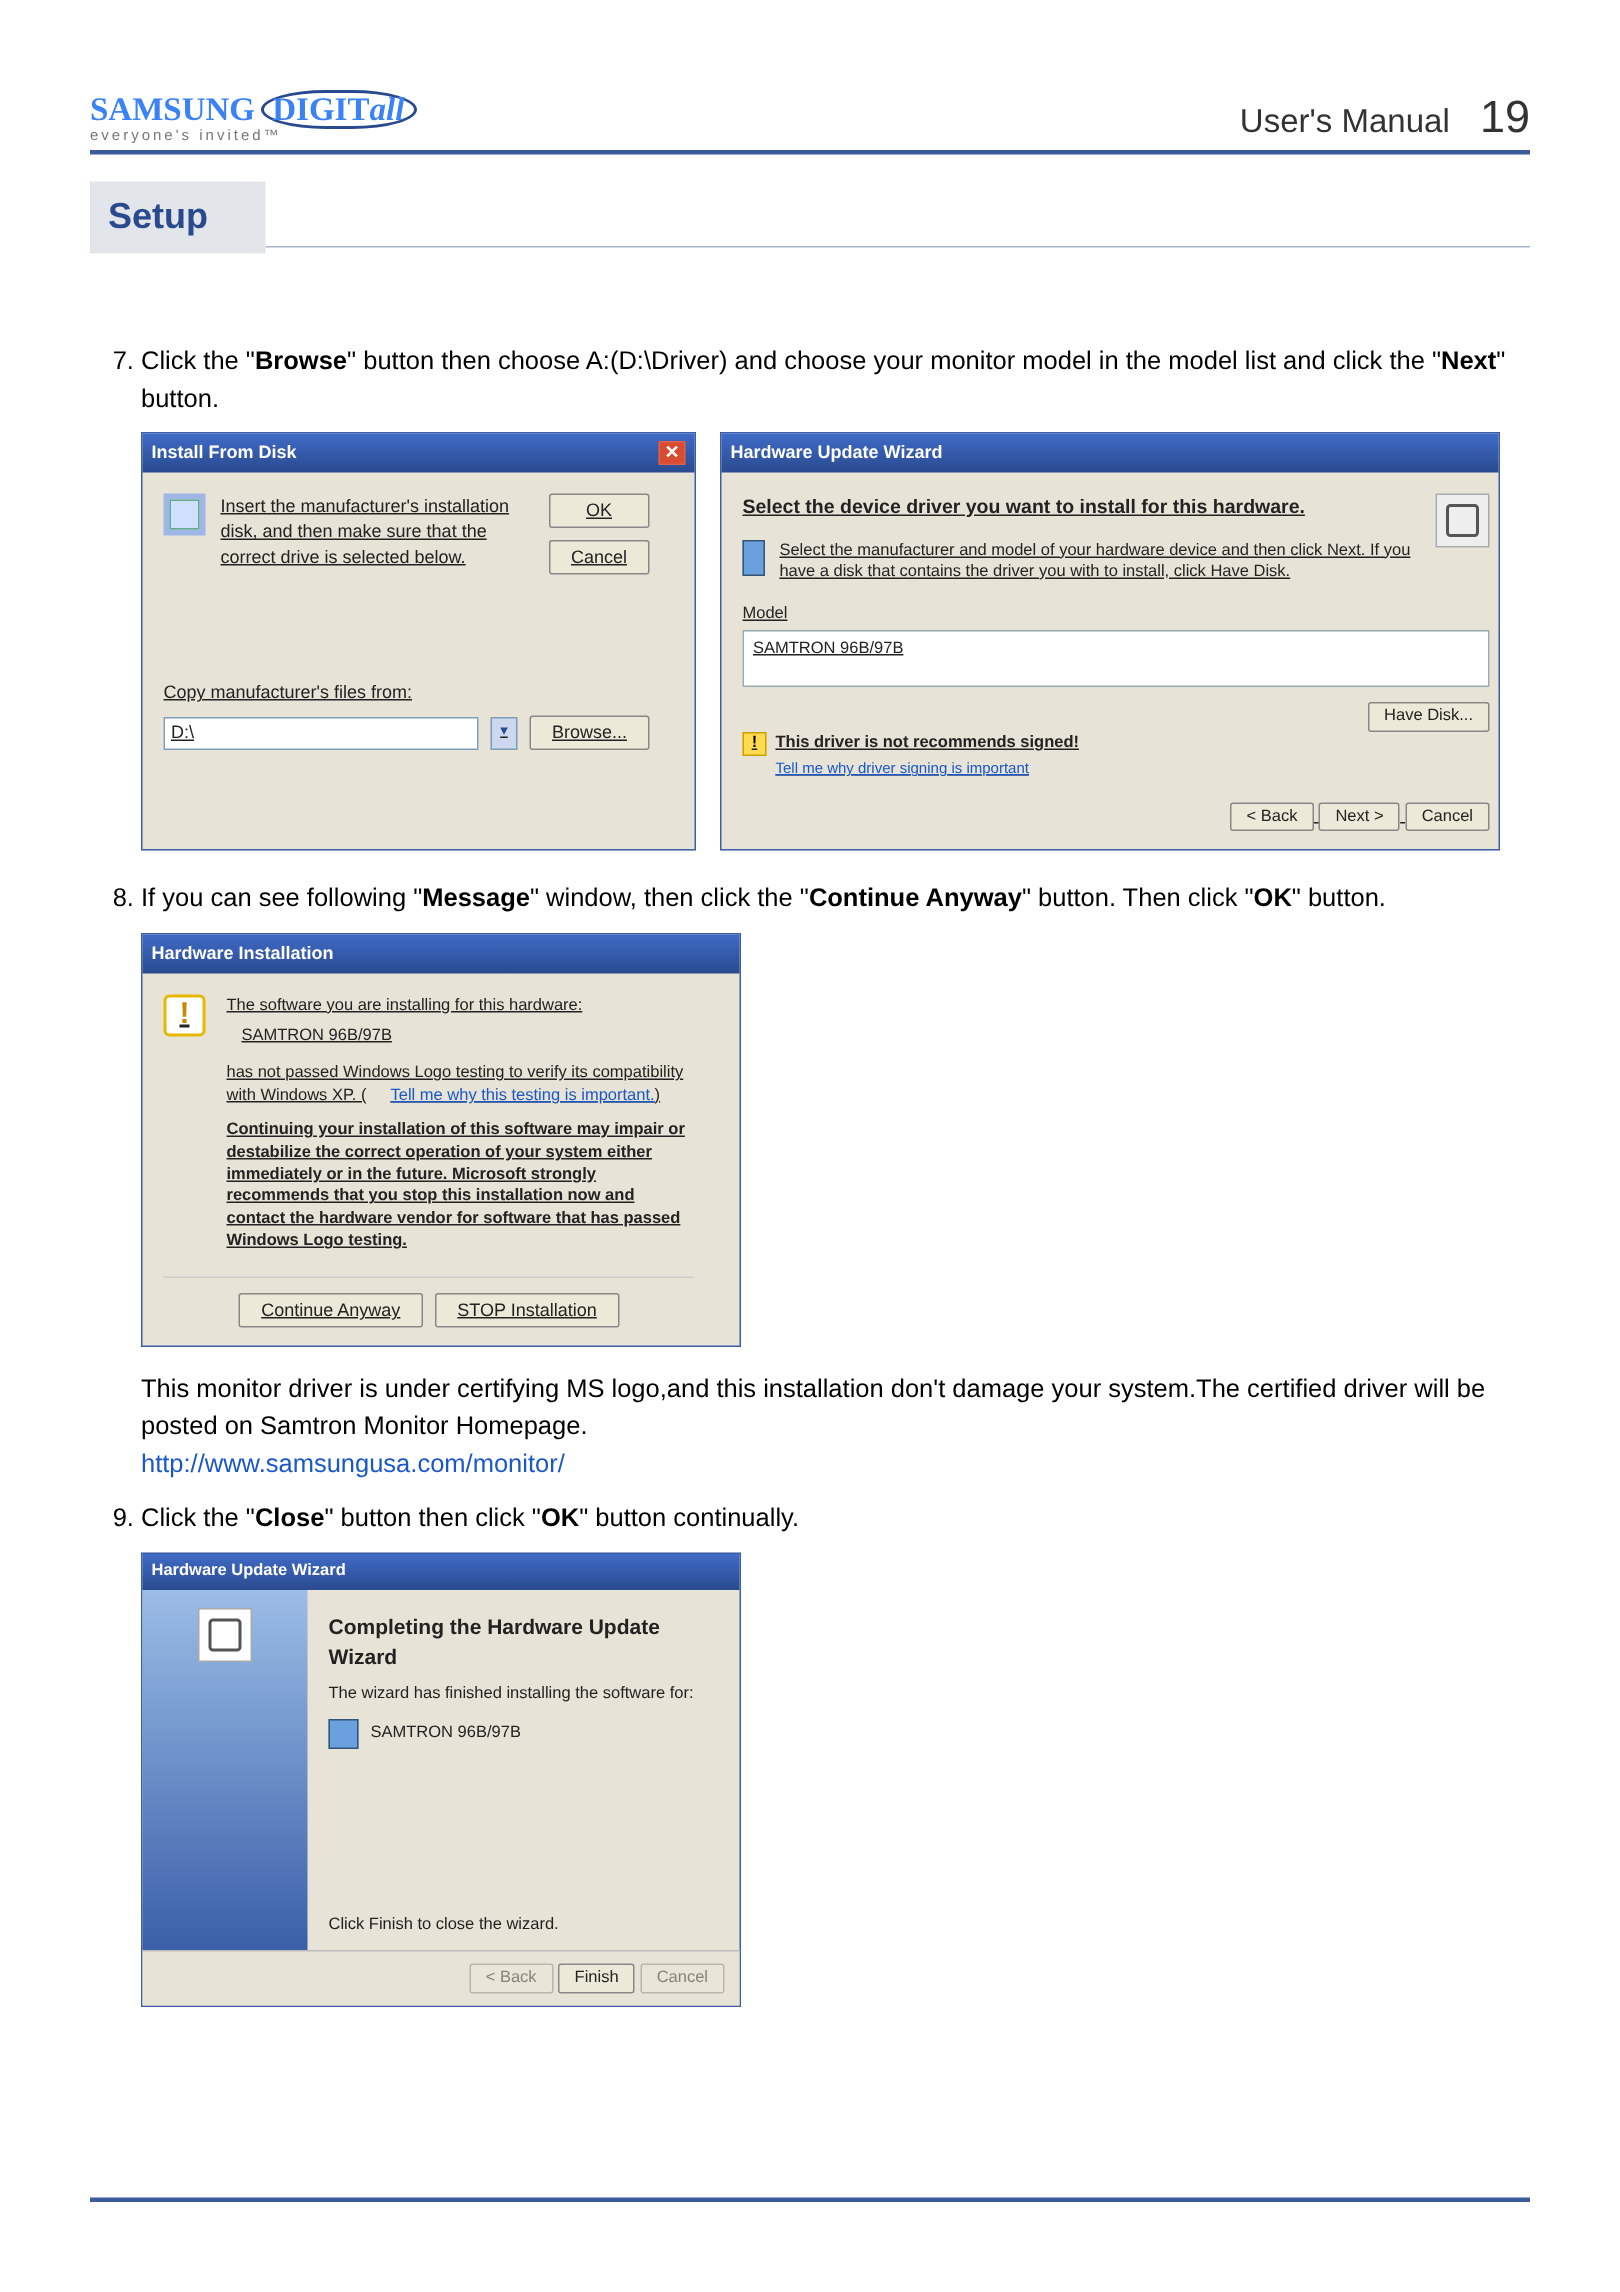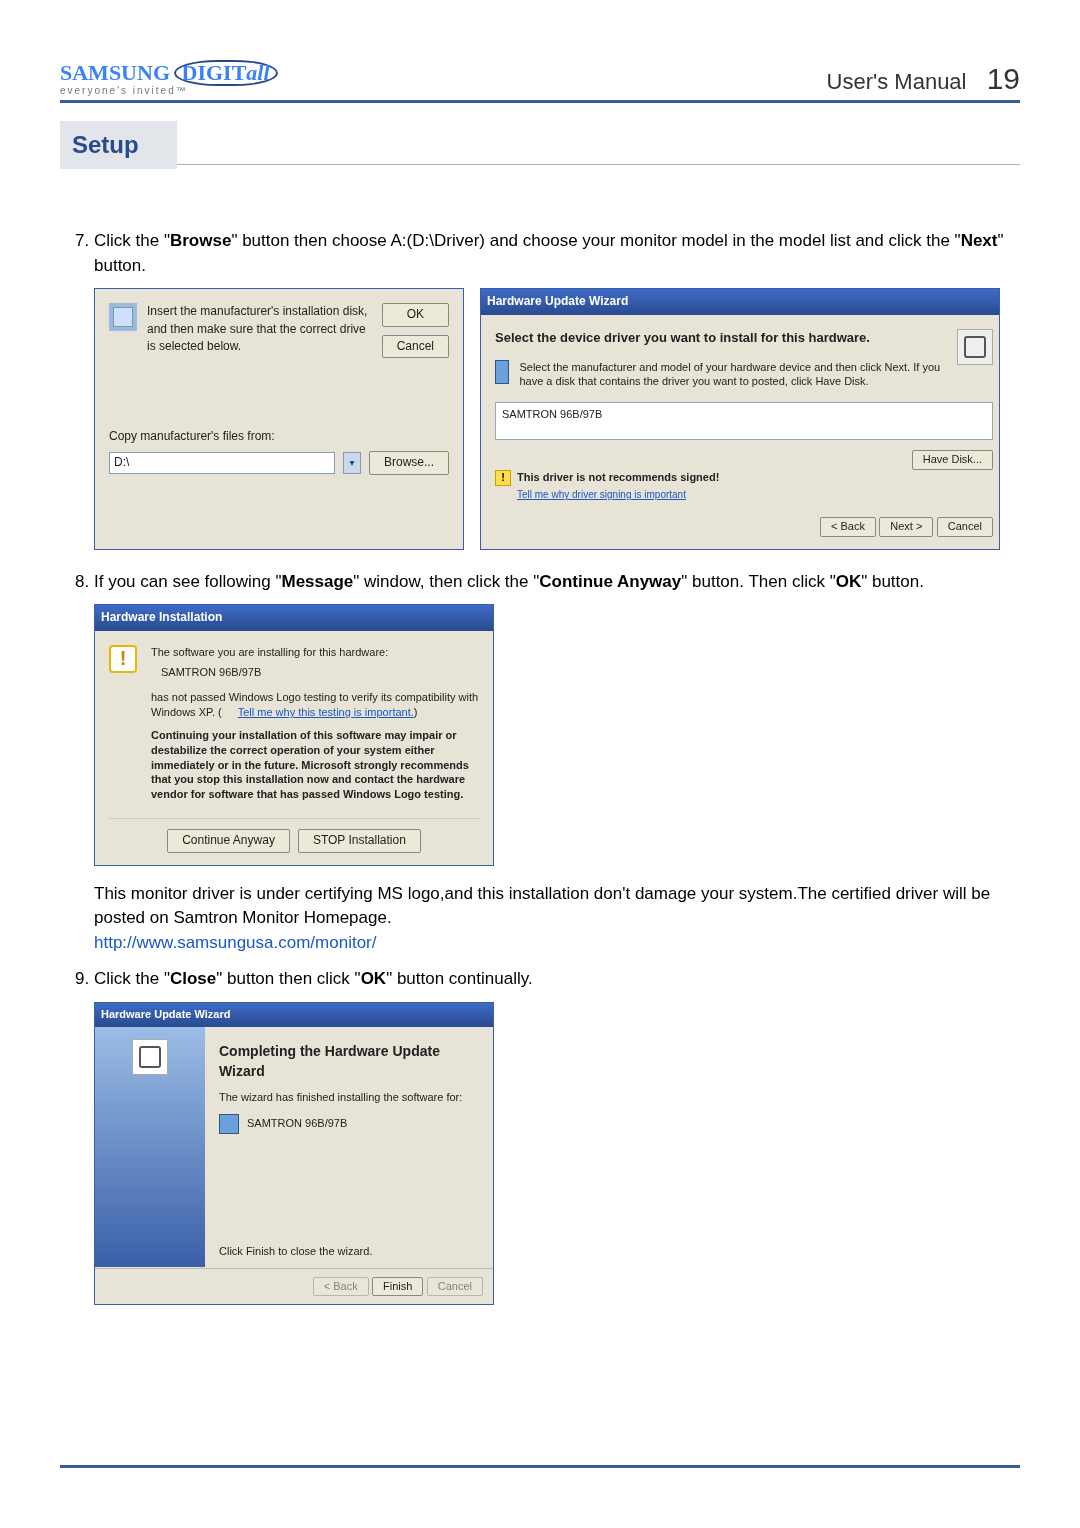--- a/index.html
+++ b/index.html
@@ -27,21 +27,21 @@
   ol.steps > li { margin-bottom: 12px; }
   ol.steps > li::marker { font-size: 17px; }
   .steps img, .shot { display: block; margin: 10px 0 16px 0; }
 
   .row-two { display: flex; gap: 16px; margin: 10px 0 20px 0; flex-wrap: wrap; }
 
   
   .dlg { border: 1px solid #3a5fa8; background: #e7e3d6; font-size: 12px; color: #222; }
   .dlg-title { background: linear-gradient(#3f6bc7, #2a4a8f); color: #fff; font-weight: bold; padding: 4px 6px; display: flex; justify-content: space-between; align-items: center; }
   .dlg-close { background:#d94a2f; color:#fff; width:18px; height:16px; display:flex; align-items:center; justify-content:center; font-size:12px; font-weight:bold; border:1px solid #fff2; }
-  .dlg-body { padding: 14px 14px 12px 14px; }
+  .dlg-body { padding: 14px 30px 12px 14px; text-decoration: underline; }
   .btn { display:inline-block; background:#ece9d8; border:1px solid #888; padding:2px 14px; font-size:12px; border-radius:2px; min-width:60px; text-align:center; }
   .btn-small { padding:1px 10px; min-width:50px; font-size:11px; }
 
   
   .ifd { width: 370px; }
   .ifd .row1 { display:flex; gap:10px; align-items:flex-start; }
   .ifd .disk-ico { width:28px; height:28px; background:#9fb7e6; position:relative; }
   .ifd .disk-ico::after{content:"";position:absolute;inset:4px;background:#cfe0ff;border:1px solid #6a8;}
   .ifd .txt { flex:1; }
   .ifd .btns { display:flex; flex-direction:column; gap:8px; }
@@ -119,20 +119,24 @@
   </div>
 
   <ol class="steps" start="7">
 
     <li>
       <span>Click the "</span><b>Browse</b><span>" button then choose A:(D:\Driver) and choose your monitor model in the model list and click the "</span><b>Next</b><span>" button.</span>
 
       <div class="row-two">
 
         <div class="dlg ifd">
+          <div class="dlg-title">
+            <span>Install From Disk</span>
+            <span class="dlg-close">✕</span>
+          </div>
           <div class="dlg-body">
             <div class="row1">
               <div class="disk-ico"></div>
               <div class="txt">Insert the manufacturer's installation disk, and then make sure that the correct drive is selected below.</div>
               <div class="btns">
                 <span class="btn">OK</span>
                 <span class="btn">Cancel</span>
               </div>
             </div>
             <div class="label2">Copy manufacturer's files from:</div>
@@ -148,22 +152,23 @@
 
         <div class="dlg huw1">
           <div class="dlg-title">
             <span>Hardware Update Wizard</span>
           </div>
           <div class="dlg-body pad-right">
             <div class="wiz-ico top-right-ico"></div>
             <div class="heading">Select the device driver you want to install for this hardware.</div>
             <div class="sub">
               <div class="mon-ico"></div>
-              <div>Select the manufacturer and model of your hardware device and then click Next. If you have a disk that contains the driver you want to posted, click Have Disk.</div>
-            </div>
+              <div>Select the manufacturer and model of your hardware device and then click Next. If you have a disk that contains the driver you with to install, click Have Disk.</div>
+            </div>
+            <div class="model-lbl">Model</div>
             <div class="model-box"><span>SAMTRON 96B/97B</span></div>
             <div class="warn-row">
               <div class="warn-ico">!</div>
               <b>This driver is not recommends signed!</b>
             </div>
             <span class="btn btn-small have-disk">Have Disk...</span>
             <div class="tell">Tell me why driver signing is important</div>
             <div class="btn-row">
               <span class="btn btn-small">&lt; Back</span>
               <span class="btn btn-small">Next &gt;</span>

